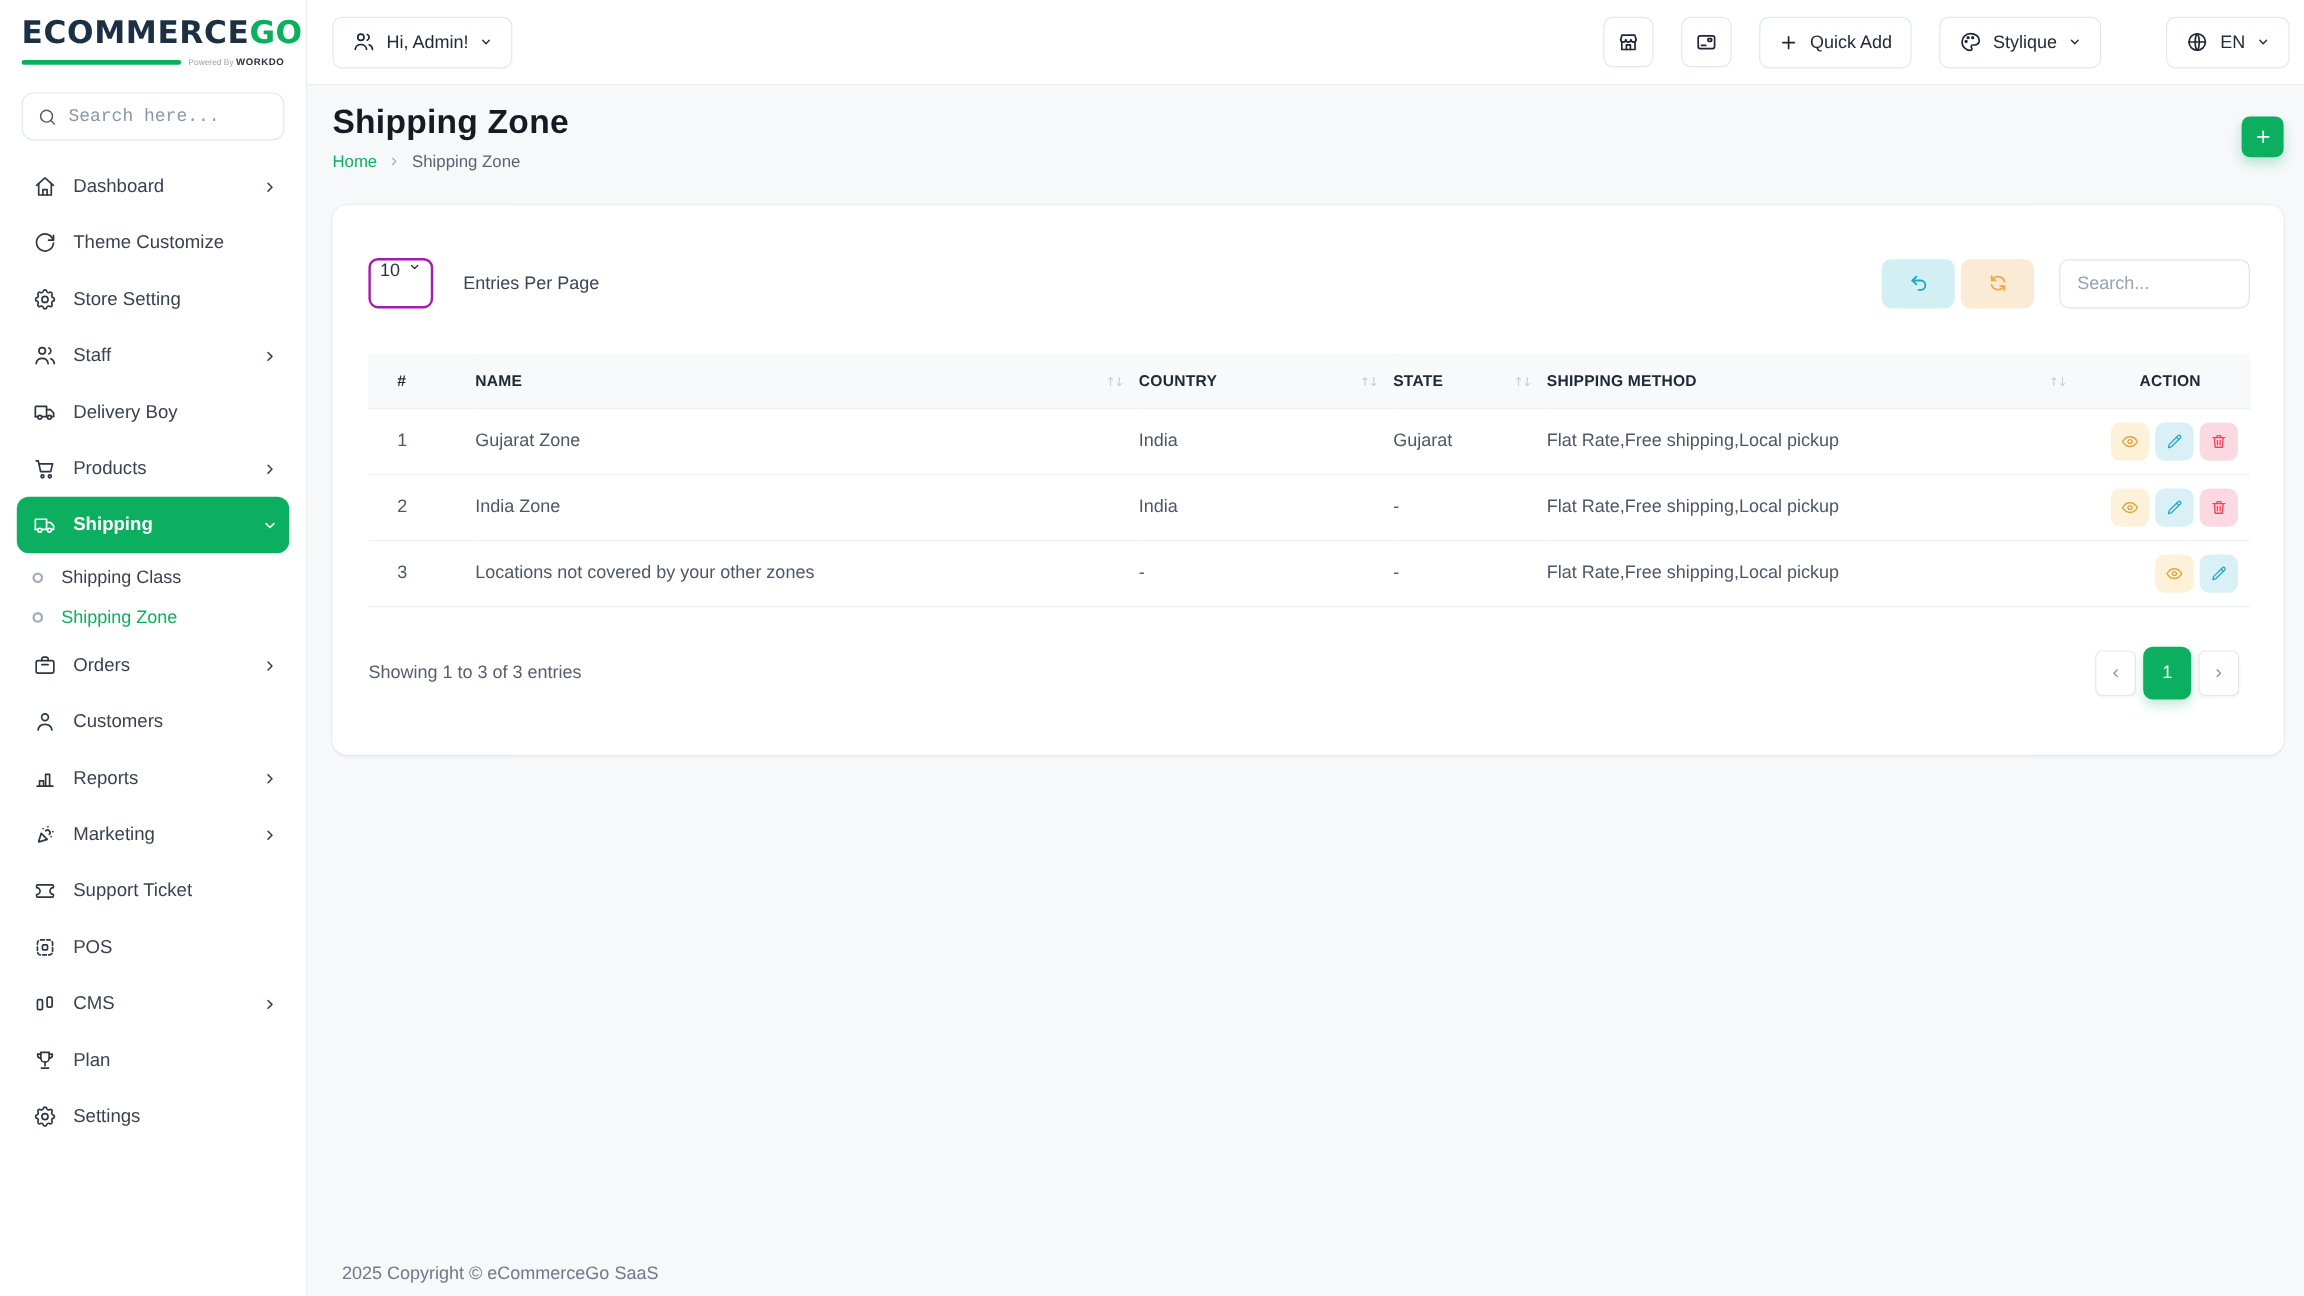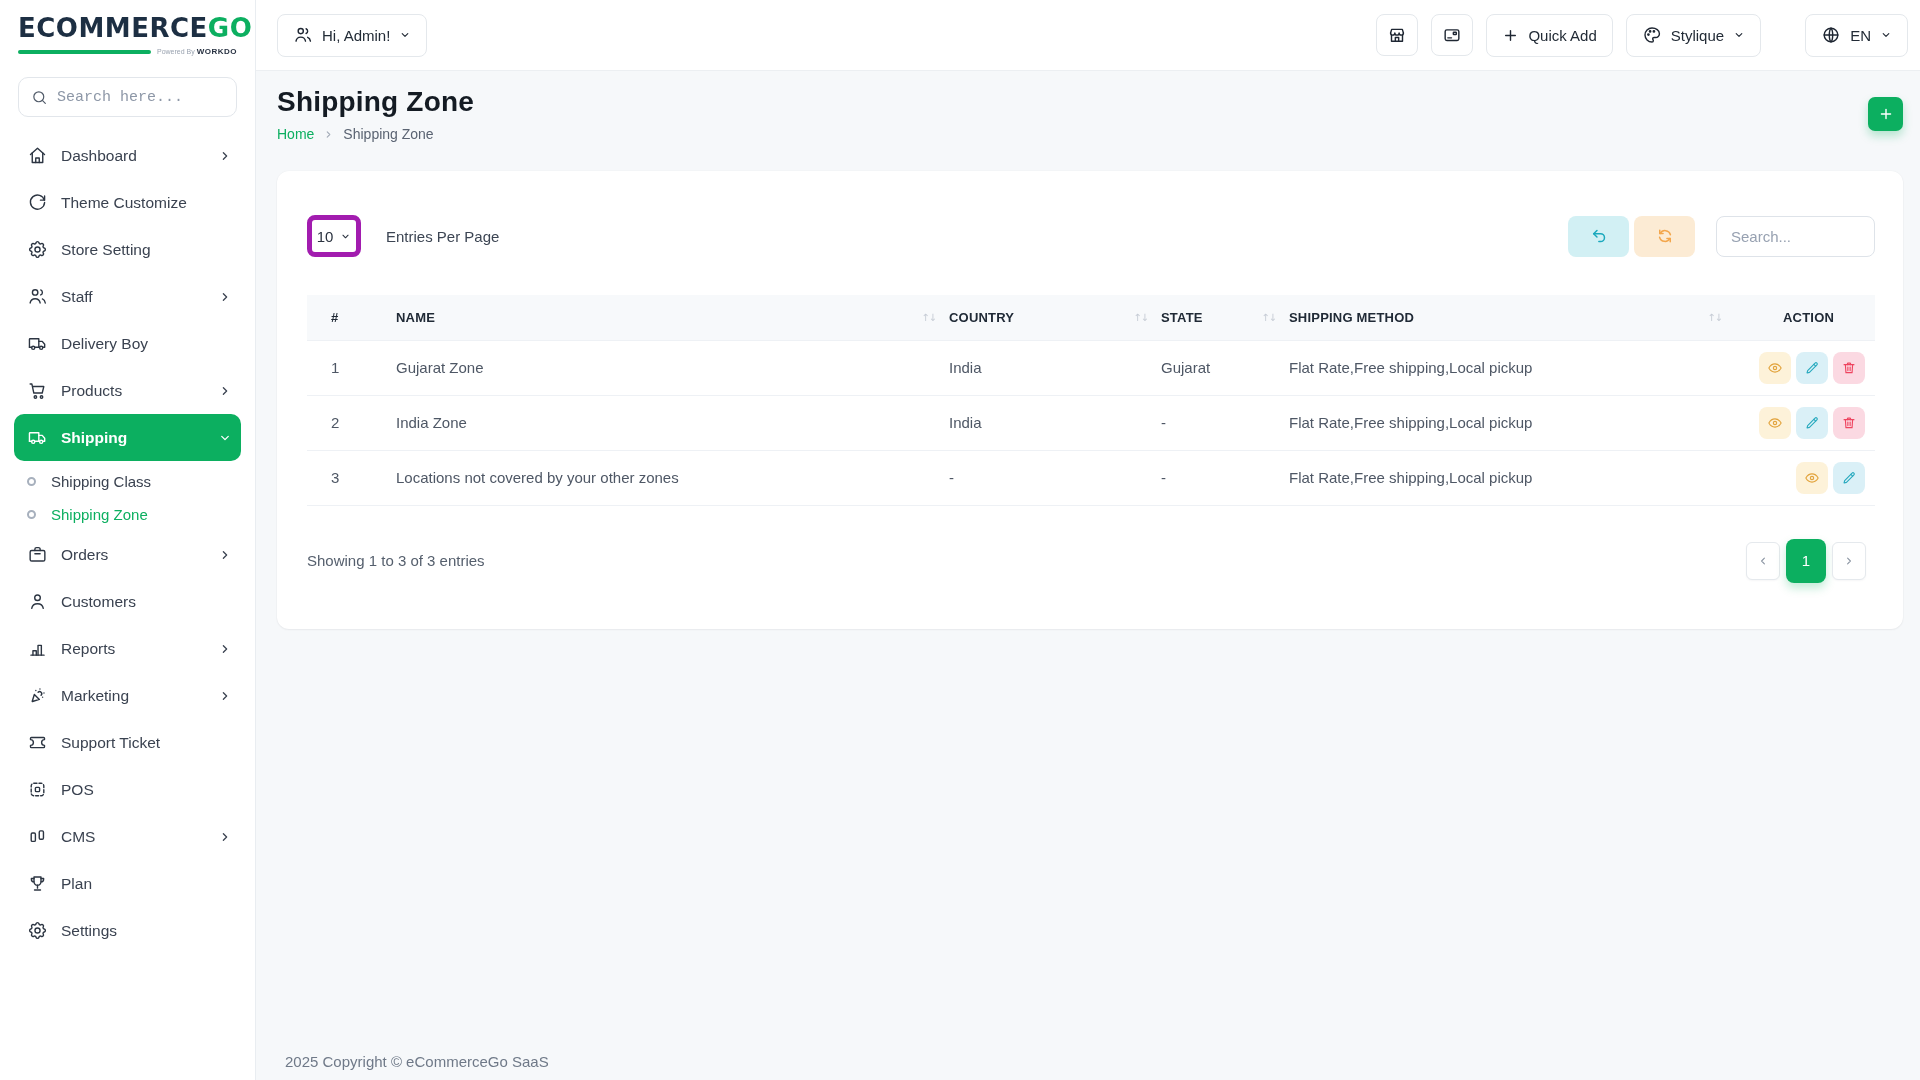--- a/index.html
+++ b/index.html
@@ -36,21 +36,21 @@
   .sub-item.active{color:var(--accent,#0caf60)}
 
   
   .main{flex:1;min-width:0;position:relative;display:flex;flex-direction:column}
   .topbar{height:71px;flex:none;background:#fff;border-bottom:1px solid #eceff2;display:flex;align-items:center;padding:0 12px 0 21px}
   .tb-btn{height:43px;border:1px solid #e4e8ec;border-radius:8px;background:#fff;display:inline-flex;align-items:center;gap:9px;font-size:15px;color:#222b36;padding:12px 15px}
   .tb-btn .i20{width:20px;height:20px;color:#1f2733}
   .tb-btn .chev{width:12px;height:12px;color:#1f2733}
   .tb-btn .chev svg{stroke-width:2.2}
   .tb-btn.sq{width:42px;height:42px;padding:0;justify-content:center}
-  .tb-right{display:flex;align-items:center;gap:13px;margin-left:auto}
+  .tb-right{display:flex;align-items:center;gap:23px;margin-left:auto}
   .tb-btn.lang{margin-left:31px}
   .qa-plus{width:17px;height:17px;color:#1f2733}
   .qa-plus svg{stroke-width:2}
 
   
   .page{flex:1;padding:14px 17px 0 21px}
   .page-head{display:flex;justify-content:space-between}
   h1{font-size:28px;line-height:34px;font-weight:700;color:#141b23;letter-spacing:.2px}
   .crumbs{margin-top:7px;display:flex;align-items:center;gap:9px;font-size:14px}
   .crumb-home{color:var(--accent,#0caf60);cursor:pointer}
@@ -58,37 +58,37 @@
   .crumb-sep svg{stroke-width:2.4}
   .crumb-cur{color:#5a6372}
   .add-btn{width:35px;height:34px;border-radius:7px;border:none;background:var(--accent,#0caf60);color:#fff;display:flex;align-items:center;justify-content:center;margin-top:12px;box-shadow:0 5px 10px rgba(12,175,96,.28)}
   .add-btn .ic{width:16px;height:16px}
   .add-btn svg{stroke-width:2.1}
 
   
   .card{margin-top:29px;background:#fff;border-radius:12px;box-shadow:0 1px 2px rgba(16,24,40,.05),0 0 2px rgba(16,24,40,.05);padding:44px 28px 46px 30px}
   .toolbar{display:flex;justify-content:space-between;align-items:center;margin-bottom:38px}
   .tl-left,.tl-right{display:flex;align-items:center}
-  .select{height:42px;width:54px;border:5px solid #a21caf;border-radius:8px;background:#fff;display:flex;align-items:center;justify-content:center;gap:7px;font-size:15px;color:#2b3340}
+  .select{height:42px;width:54px;border:2px solid #a21caf;border-radius:8px;background:#fff;display:flex;justify-content:center;gap:7px;font-size:15px;color:#2b3340}
   .select .chev{width:11px;height:11px;color:#2b3340}
   .select .chev svg{stroke-width:2.4}
   .tl-label{margin-left:25px;font-size:15px;color:#3c4553}
   .tl-right{gap:5px}
   .tool-btn{width:61px;height:41px;border:none;border-radius:8px;display:flex;align-items:center;justify-content:center}
   .tool-btn .ic{width:18px;height:18px}
   .tool-btn svg{stroke-width:2}
   .undo{background:var(--undo_bg,#d2f0f4);color:var(--undo_icon,#1ba9bd)}
   .refresh{background:var(--refresh_bg,#fcebd4);color:var(--refresh_icon,#f3a64c)}
   .table-search{width:159px;height:41px;border:1px solid #dee3e9;border-radius:8px;padding:0 14px;font-size:15px;color:#333;margin-left:16px;outline:none;font-family:inherit;background:#fff}
   .table-search::placeholder{color:#97a1b1}
 
   
   table{width:100%;border-collapse:collapse;table-layout:fixed}
   thead th{background:#f7f9fb;height:45px;font-size:13px;font-weight:700;color:#202a36;text-align:left;letter-spacing:.2px}
-  .th-in{display:flex;align-items:center;justify-content:space-between;padding-right:13px}
+  .th-in{display:flex;align-items:flex-end;justify-content:space-between;padding-right:13px}
   .sort{font-size:10px;color:#c6ccd5;letter-spacing:-1px;font-family:"DejaVu Sans",sans-serif;font-weight:400}
   .th-num{padding-left:24px}
   .th-action{padding-left:48px}
   tbody td{height:55px;border-top:1px solid #eef1f5;font-size:15px;color:#4e5765;overflow:hidden;white-space:nowrap}
   tbody tr:last-child td{border-bottom:1px solid #eef1f5}
   .td-num{padding-left:24px}
   .td-act{text-align:right;padding-right:10px}
   .act-btn{width:32px;height:32px;border:none;border-radius:8px;margin-left:5px;display:inline-flex;align-items:center;justify-content:center;vertical-align:middle}
   .act-btn .ic{width:16px;height:16px}
   .act-view{background:var(--view_bg,#fdf2d9);color:var(--view_icon,#e2a33c)}

